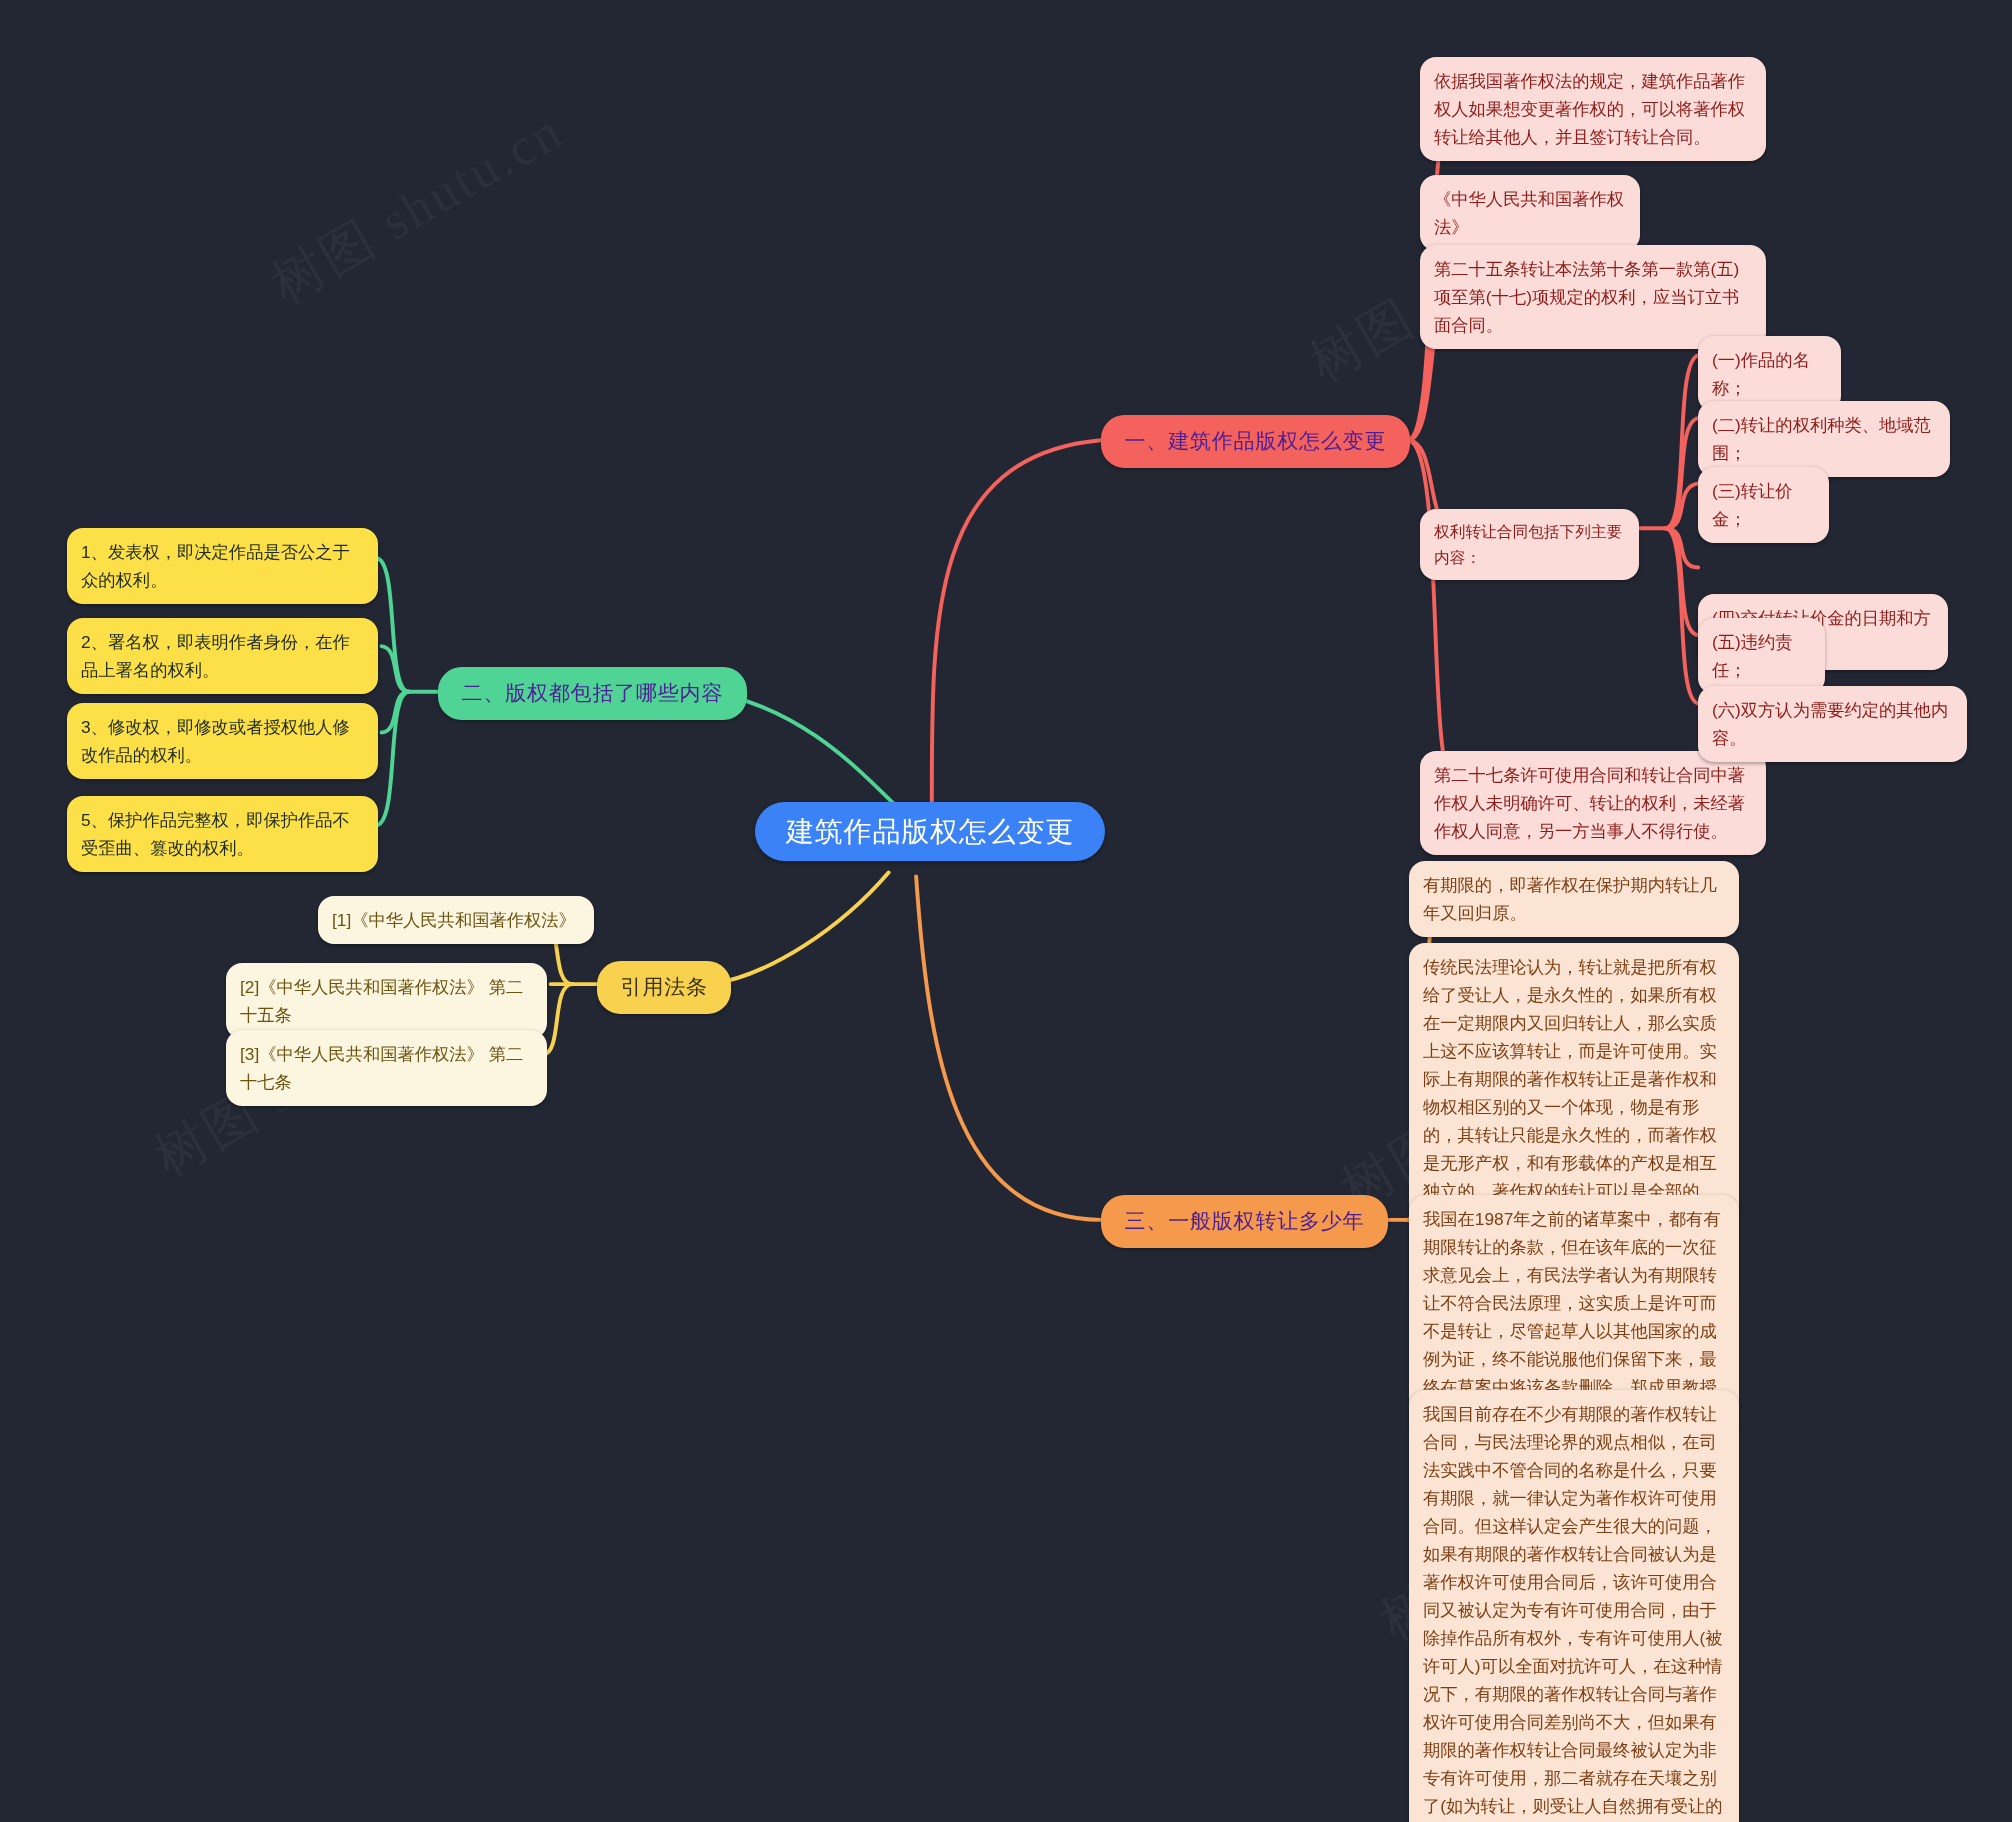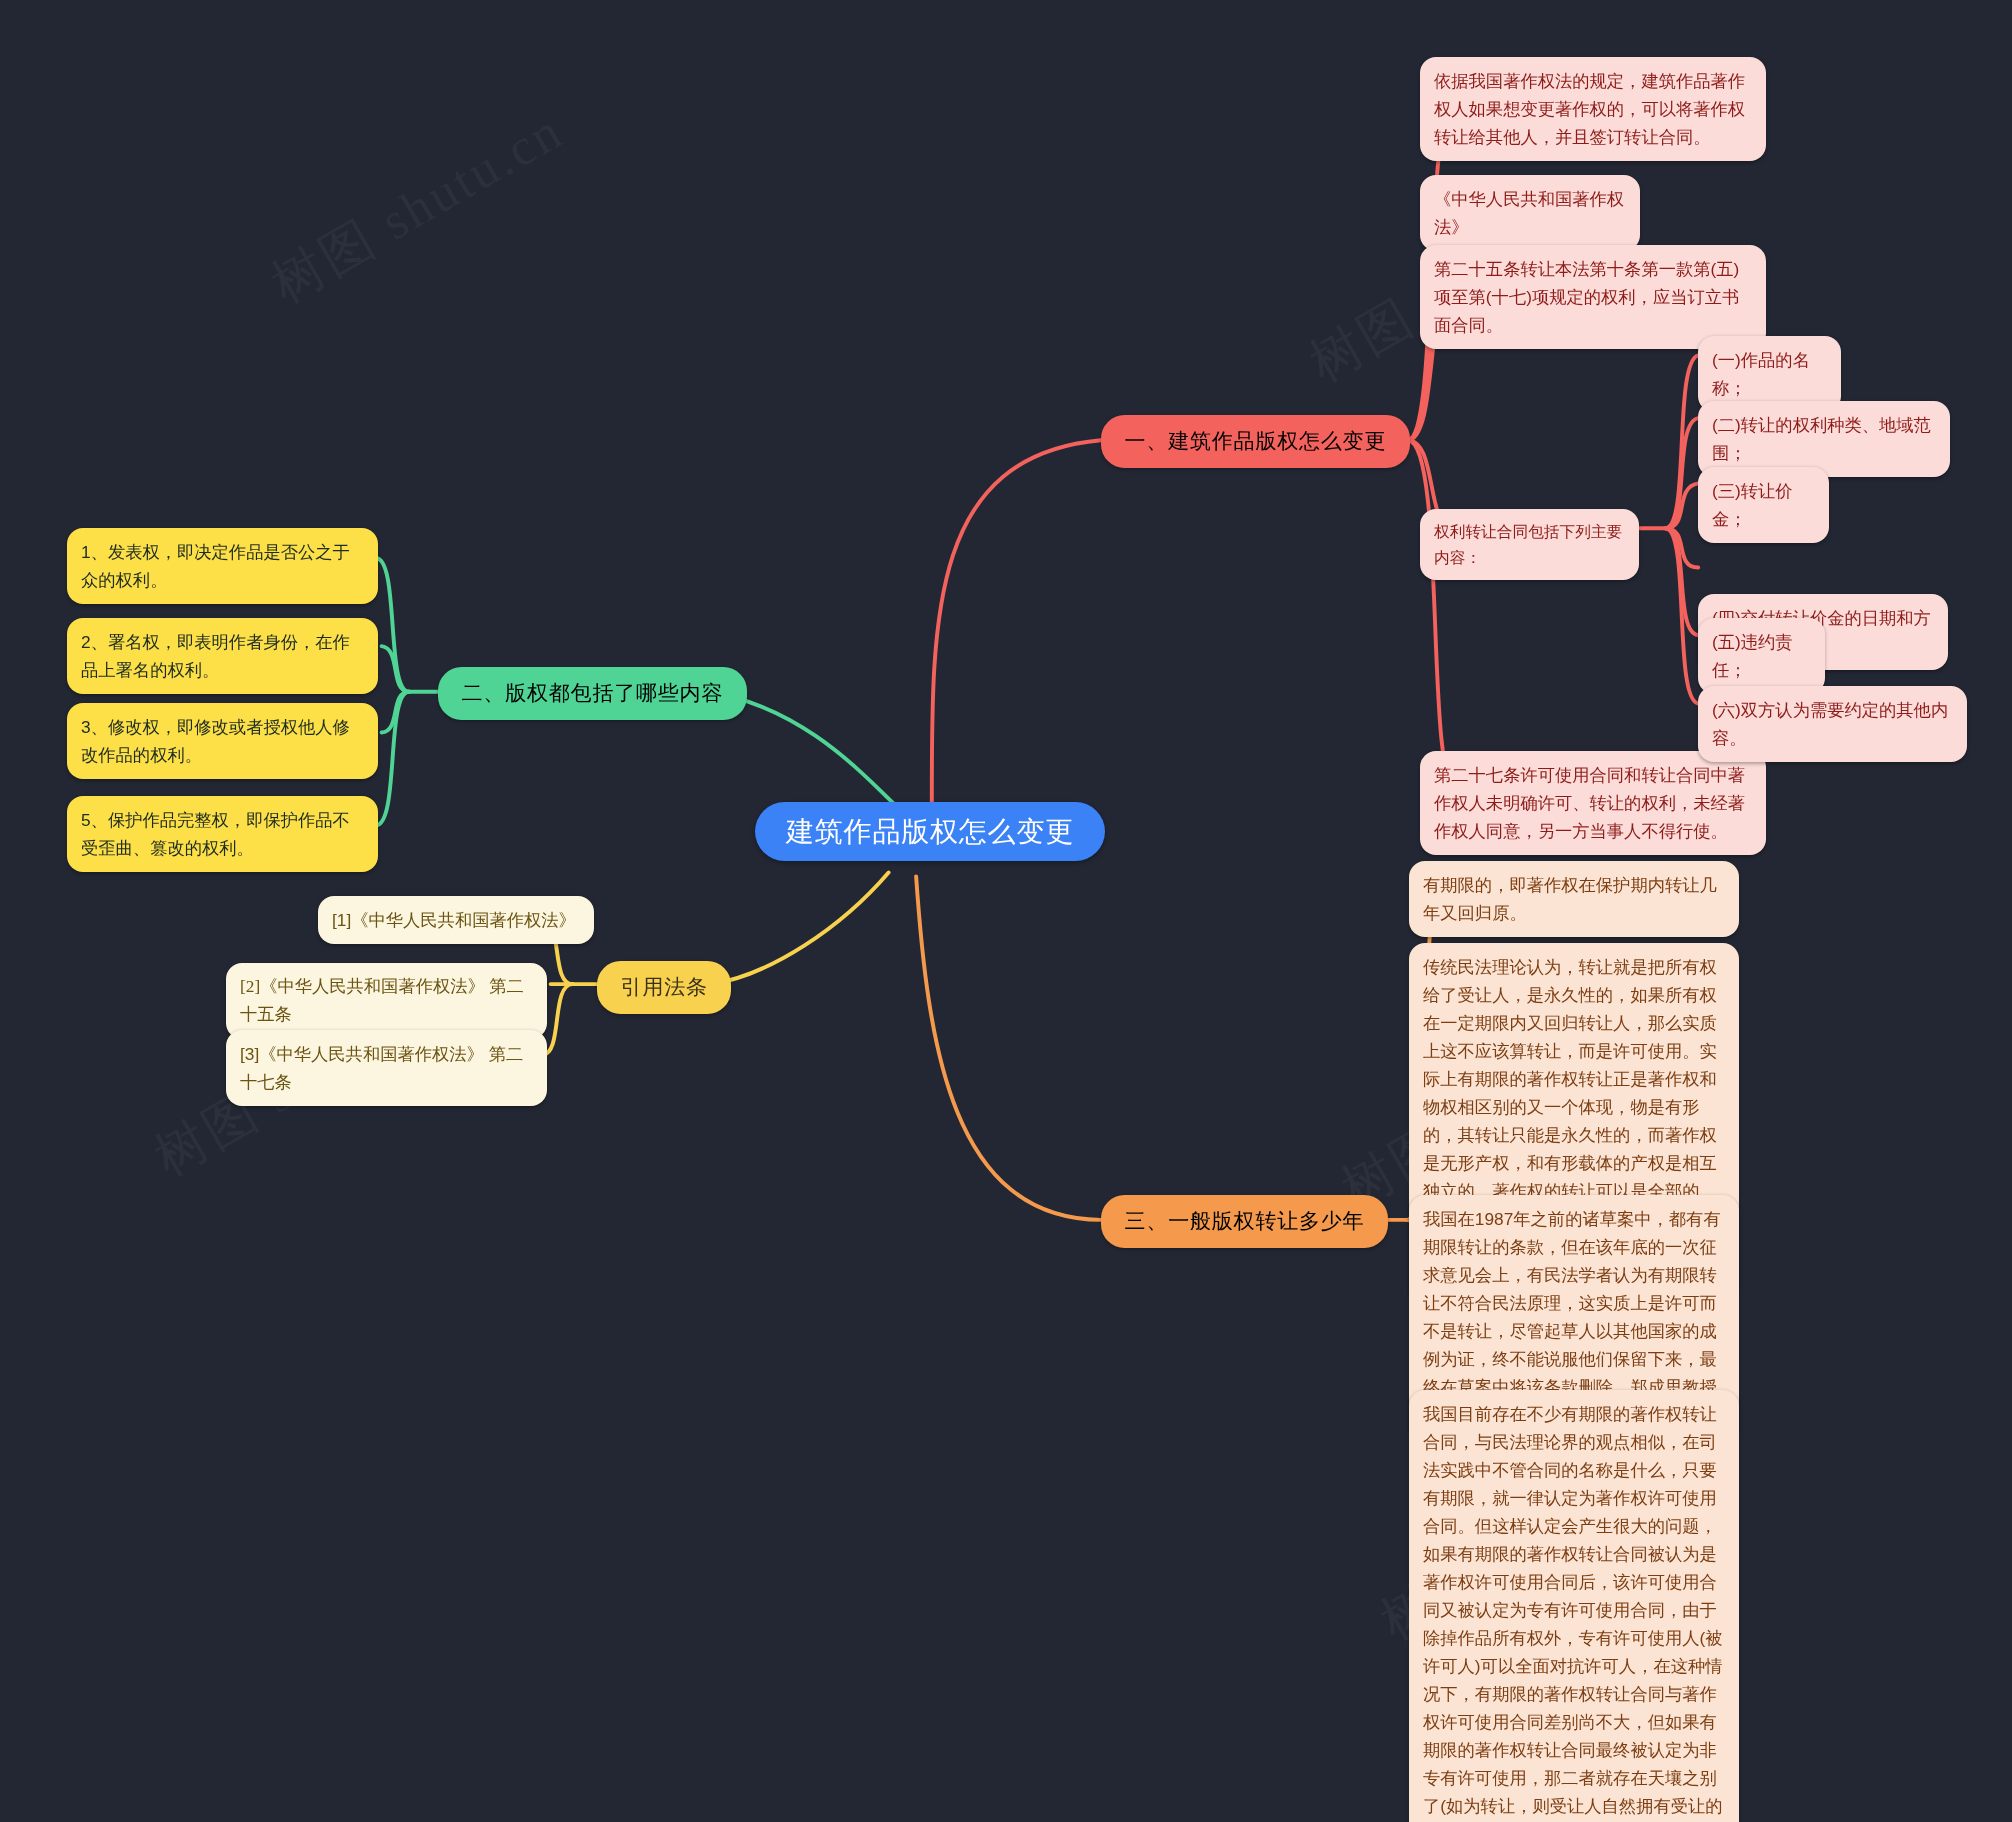--- a/index.html
+++ b/index.html
@@ -55,21 +55,21 @@
     box-shadow: 0 1.6px 4.7px rgba(0,0,0,0.35);
     text-align: center;
   }
 
   
   .node-branch {
     font-size: 21px;
     border-radius: 23.6px;
     padding: 9.4px 23.6px;
     letter-spacing: 0.8px;
-    color: #000000;
+    color: #4c1d95;
     text-align: center;
     box-shadow: 0 1.6px 3.9px rgba(0,0,0,0.3);
   }
   .branch-red    { background: #f4625d; }
   .branch-green  { background: #4fd495; }
   .branch-orange { background: #f59a4d; }
   .branch-yellow { background: #f8d24e; color: #3a3118; }
 
   
   .leaf {
@@ -186,18 +186,18 @@
   <div class="node leaf leaf-orange" style="left:1409px; top:943px; width:330px;">传统民法理论认为，转让就是把所有权给了受让人，是永久性的，如果所有权在一定期限内又回归转让人，那么实质上这不应该算转让，而是许可使用。实际上有期限的著作权转让正是著作权和物权相区别的又一个体现，物是有形的，其转让只能是永久性的，而著作权是无形产权，和有形载体的产权是相互独立的，著作权的转让可以是全部的，可以是部分的，当然也可以是有期限的，著作权的转让因为其无形显得格外灵活。</div>
 
   <div class="node leaf leaf-orange" style="left:1409px; top:1195px; width:330px;">我国在1987年之前的诸草案中，都有有期限转让的条款，但在该年底的一次征求意见会上，有民法学者认为有期限转让不符合民法原理，这实质上是许可而不是转让，尽管起草人以其他国家的成例为证，终不能说服他们保留下来，最终在草案中将该条款删除。郑成思教授认为这是很可惜的一个结局。</div>
 
   <div class="node leaf leaf-orange" style="left:1409px; top:1390px; width:330px;">我国目前存在不少有期限的著作权转让合同，与民法理论界的观点相似，在司法实践中不管合同的名称是什么，只要有期限，就一律认定为著作权许可使用合同。但这样认定会产生很大的问题，如果有期限的著作权转让合同被认为是著作权许可使用合同后，该许可使用合同又被认定为专有许可使用合同，由于除掉作品所有权外，专有许可使用人(被许可人)可以全面对抗许可人，在这种情况下，有期限的著作权转让合同与著作权许可使用合同差别尚不大，但如果有期限的著作权转让合同最终被认定为非专有许可使用，那二者就存在天壤之别了(如为转让，则受让人自然拥有受让的全部实体权利和诉权；如为非专有许可使用，则被许可使用人仅拥有非专有使用权，不仅无法对抗著作权人，连第三者也无法对抗，诉权就更谈不上了)，这就完全违背了合同签订者签订合同时的本意。</div>
 
   <div class="node node-branch branch-yellow" style="left:597px; top:961px;">引用法条</div>
 
   <div class="node leaf leaf-yellow" style="left:318px; top:896px; width:276px;">[1]《中华人民共和国著作权法》</div>
 
-  <div class="node leaf leaf-yellow" style="left:226px; top:963px; width:321px;font-family:Liberation Serif, serif;">[2]《中华人民共和国著作权法》 第二十五条</div>
+  <div class="node leaf leaf-yellow" style="left:226px; top:963px; width:321px;">[2]《中华人民共和国著作权法》 第二十五条</div>
 
   <div class="node leaf leaf-yellow" style="left:226px; top:1030px; width:321px;">[3]《中华人民共和国著作权法》 第二十七条</div>
 
 </div>
 
 
 </body></html>

